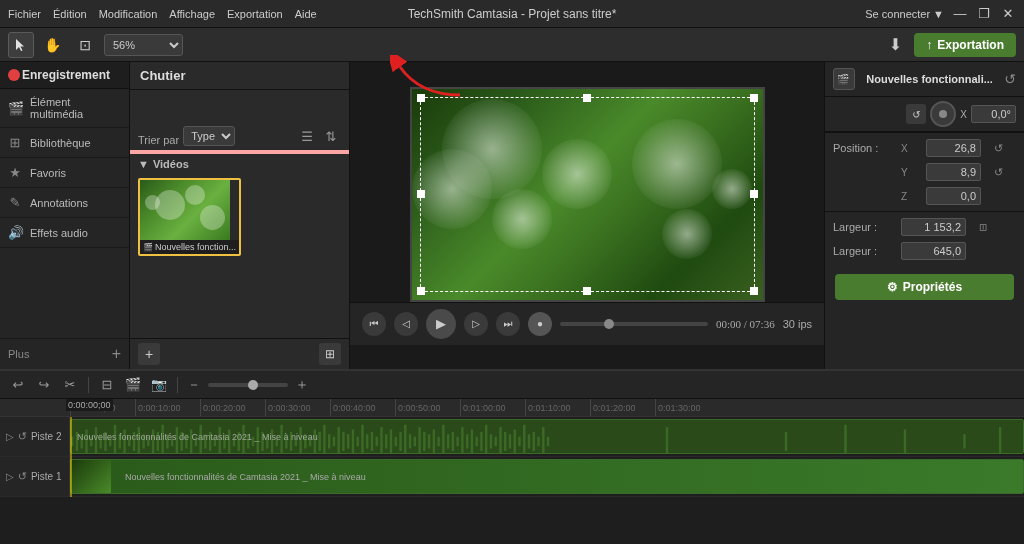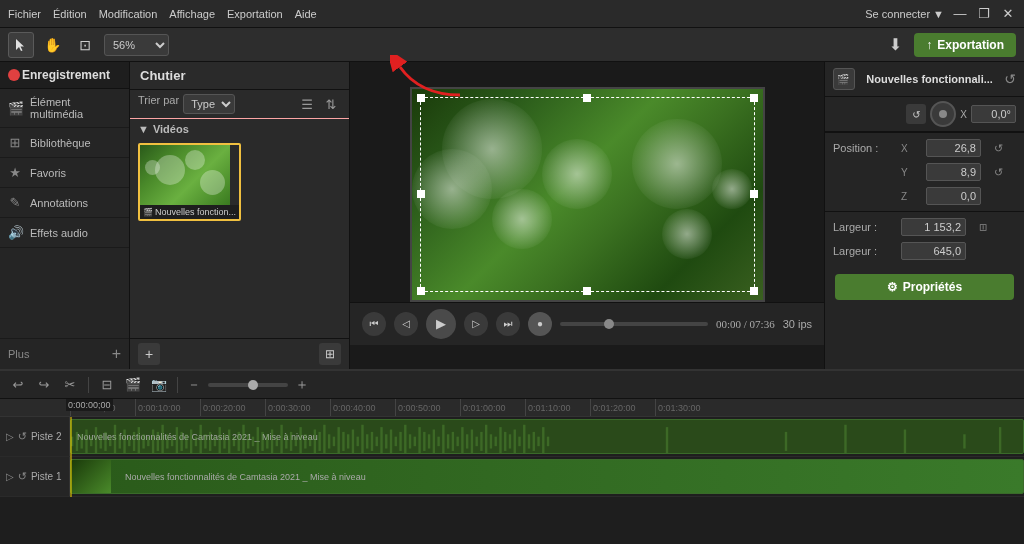--- a/index.html
+++ b/index.html
@@ -69,21 +69,21 @@
       border: none; background: transparent;
       color: #ccc; cursor: pointer;
       display: flex; align-items: center; justify-content: center;
       border-radius: 3px; font-size: 14px;
     }
     .tool-btn:hover, .tool-btn.active { background: #3d3d3d; }
     .tool-btn.active { border: 1px solid #5a5a5a; }
     .zoom-select {
       background: #3a3a3a; border: 1px solid #555; color: #ccc;
       padding: 2px 4px; border-radius: 3px; font-size: 11px;
-      height: 22px; width: 65px;
+      height: 22px; width: 79px;
     }
     .export-btn {
       background: #4a7c2f; border: none; color: white;
       padding: 5px 12px; border-radius: 4px; cursor: pointer;
       font-size: 12px; font-weight: bold;
       display: flex; align-items: center; gap: 5px;
     }
     .download-icon-btn {
       width: 26px; height: 26px; border: none;
       background: transparent; color: #ccc; cursor: pointer;
@@ -145,22 +145,23 @@
       border-right: 1px solid #111;
       display: flex; flex-direction: column;
       flex-shrink: 0;
     }
     .bin-header {
       padding: 6px 10px;
       font-size: 13px; font-weight: bold; color: #ddd;
       border-bottom: 1px solid #111;
     }
     .bin-toolbar {
-      display: flex; align-items: flex-start; padding: 4px 8px; gap: 4px;
-      border-bottom: 1px solid #fca5a5;
+      display: flex; align-items: flex-end; padding: 4px 8px; gap: 4px;
+      border-bottom: 4px solid #fca5a5;
+      margin-top: 32px;
     }
     .sort-label { font-size: 11px; color: #aaa; }
     .sort-select {
       background: #3a3a3a; border: 1px solid #555; color: #ccc;
       padding: 1px 3px; border-radius: 3px; font-size: 11px;
       height: 20px;
     }
     .view-btn {
       width: 20px; height: 20px; border: none;
       background: transparent; color: #999; cursor: pointer;
@@ -449,20 +450,21 @@
 
 <div class="title-bar">
   <div class="title-bar-menu">
     <span>Fichier</span>
     <span>Édition</span>
     <span>Modification</span>
     <span>Affichage</span>
     <span>Exportation</span>
     <span>Aide</span>
   </div>
+  <div class="title-bar-title">TechSmith Camtasia - Projet sans titre*</div>
   <div class="title-bar-controls">
     <span class="connect-btn">
       <span>Se connecter</span> ▼
     </span>
     <button class="window-btn">—</button>
     <button class="window-btn">❐</button>
     <button class="window-btn close">✕</button>
   </div>
 </div>
 

